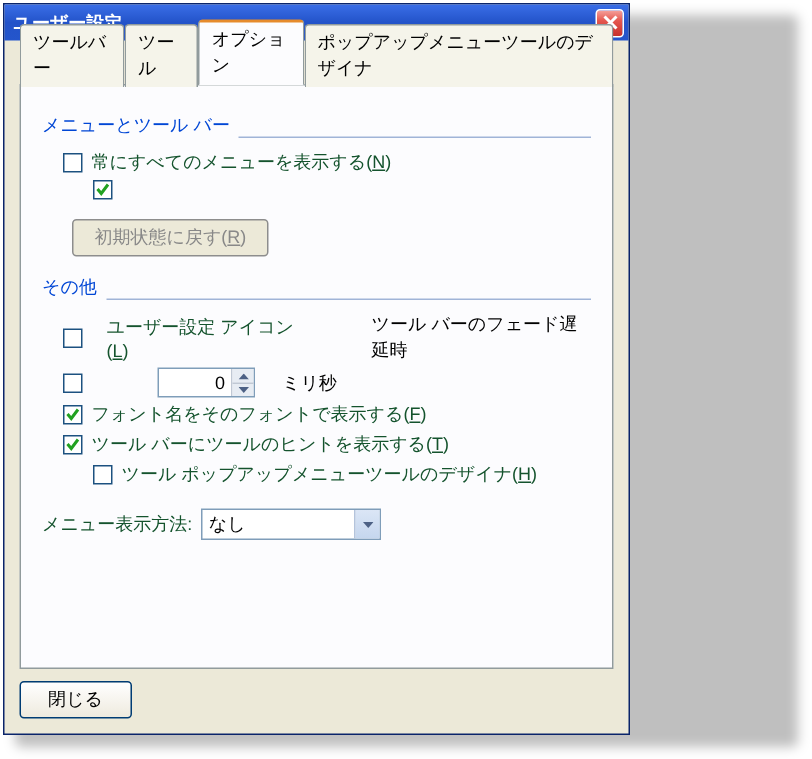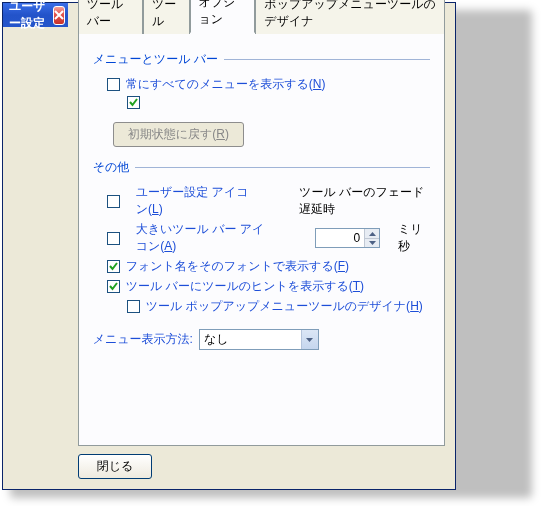--- a/index.html
+++ b/index.html
@@ -20,26 +20,26 @@
     width: 522px;
     height: 488px;
     background: rgba(0,0,0,0.25);
     filter: blur(4px);
     border-radius: 4px;
   }
   .window {
     position: absolute;
     top: 2px;
     left: 2px;
-    width: 454px;
+    width: 418px;
     height: 488px;
     border: 1px solid #0a246a;
     background: #ece9d8;
     display: flex;
-    flex-direction: row;
+    flex-direction: column;
   }
   .titlebar {
     height: 24px;
     background: linear-gradient(to bottom, #3a6ee7 0%, #2353c9 50%, #2455cb 100%);
     display: flex;
     align-items: center;
     justify-content: space-between;
     padding: 0 3px 0 6px;
     color: #fff;
     font-weight: bold;
@@ -106,21 +106,21 @@
     background: #fcfcfe;
     flex: 1;
     padding: 12px 14px 10px 14px;
     position: relative;
     margin-top: -1px;
   }
   .group-title {
     color: #0046d5;
     margin: 6px 0 8px 0;
     display: flex;
-    align-items: center;
+    align-items: flex-end;
     gap: 6px;
   }
   .group-title .line {
     flex: 1;
     height: 1px;
     background: #a0b4d7;
   }
   .row {
     display: flex;
     align-items: center;
@@ -134,21 +134,21 @@
     border: 1px solid #1c5180;
     background: #fff;
     margin-right: 6px;
     display: inline-flex;
     align-items: center;
     justify-content: center;
     flex-shrink: 0;
   }
   .chk.checked svg { display: block; }
   .chk svg { display: none; }
-  label { cursor: default; color: #1d4ed8; }
+  label { cursor: default; color: #14532d; }
   .reset-btn {
     margin: 10px 0 6px 20px;
     border: 1px solid #8d8d8d;
     background: #ece9d8;
     color: #888;
     padding: 3px 14px;
     border-radius: 3px;
     cursor: default;
     font-size: 12px;
     text-align: center;
@@ -293,23 +293,20 @@
         <label>
           <span>ユーザー設定 アイコン(</span><u>L</u><span>)</span>
         </label>
         <span class="fade-label">ツール バーのフェード遅延時</span>
       </div>
 
       <div class="row indent1 opts-row">
         <span class="chk">
           
         </span>
-        <label style="width:155px">
-          <span>大きいツール バー アイコン(</span><u>A</u><span>)</span>
-        </label>
         <span class="spin" style="margin-left:34px">
           <input value="0" style="">
           <span class="btns">
             <span class="sp">
               <svg width="7" height="4">
                   <path d="M0 4 L3.5 0 L7 4 Z" fill="#4d6185"></path>
                 </svg>
             </span>
             <span class="sp">
               <svg width="7" height="4">

